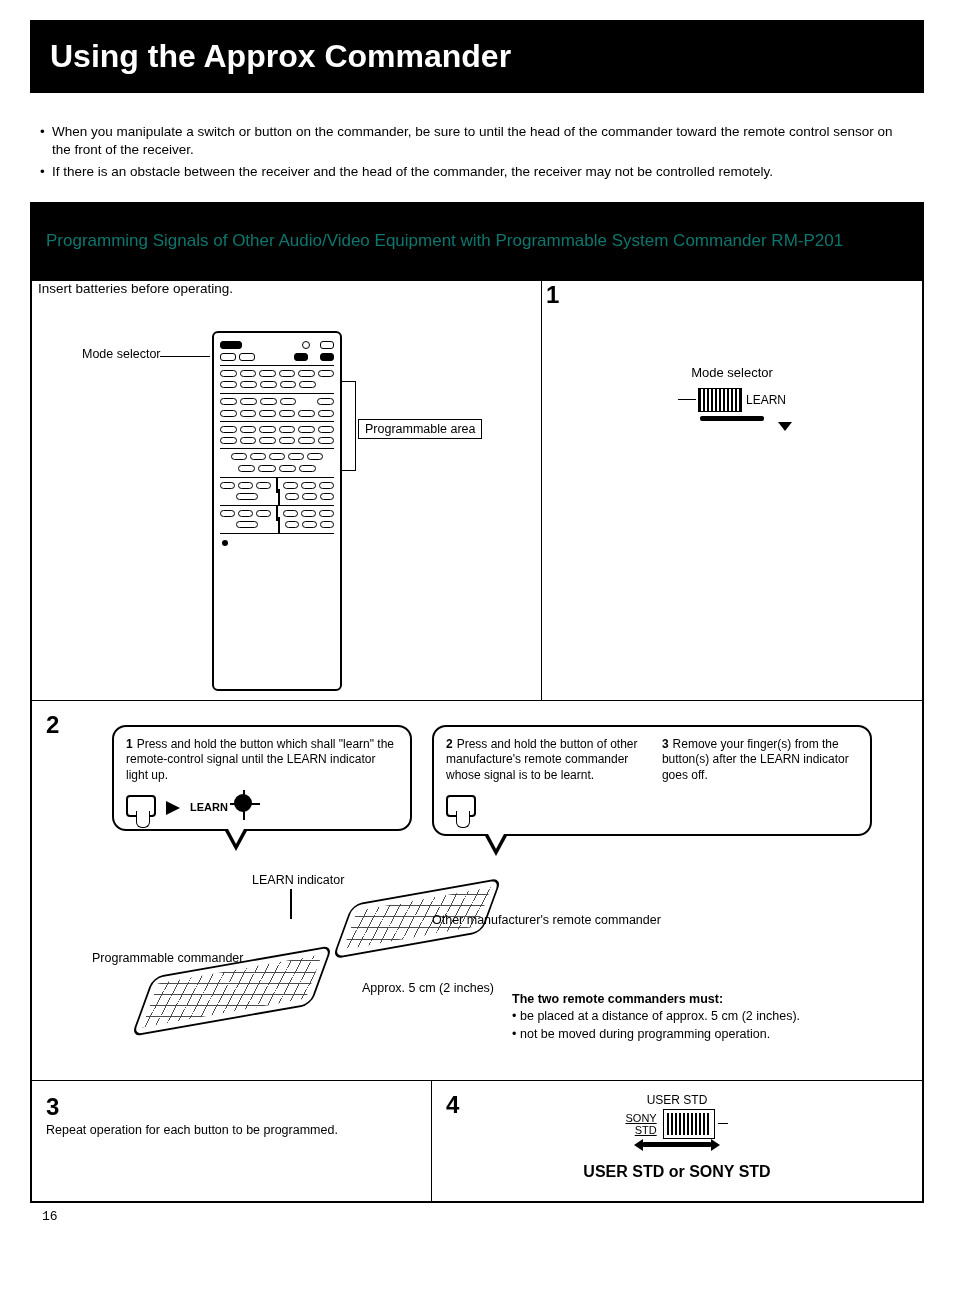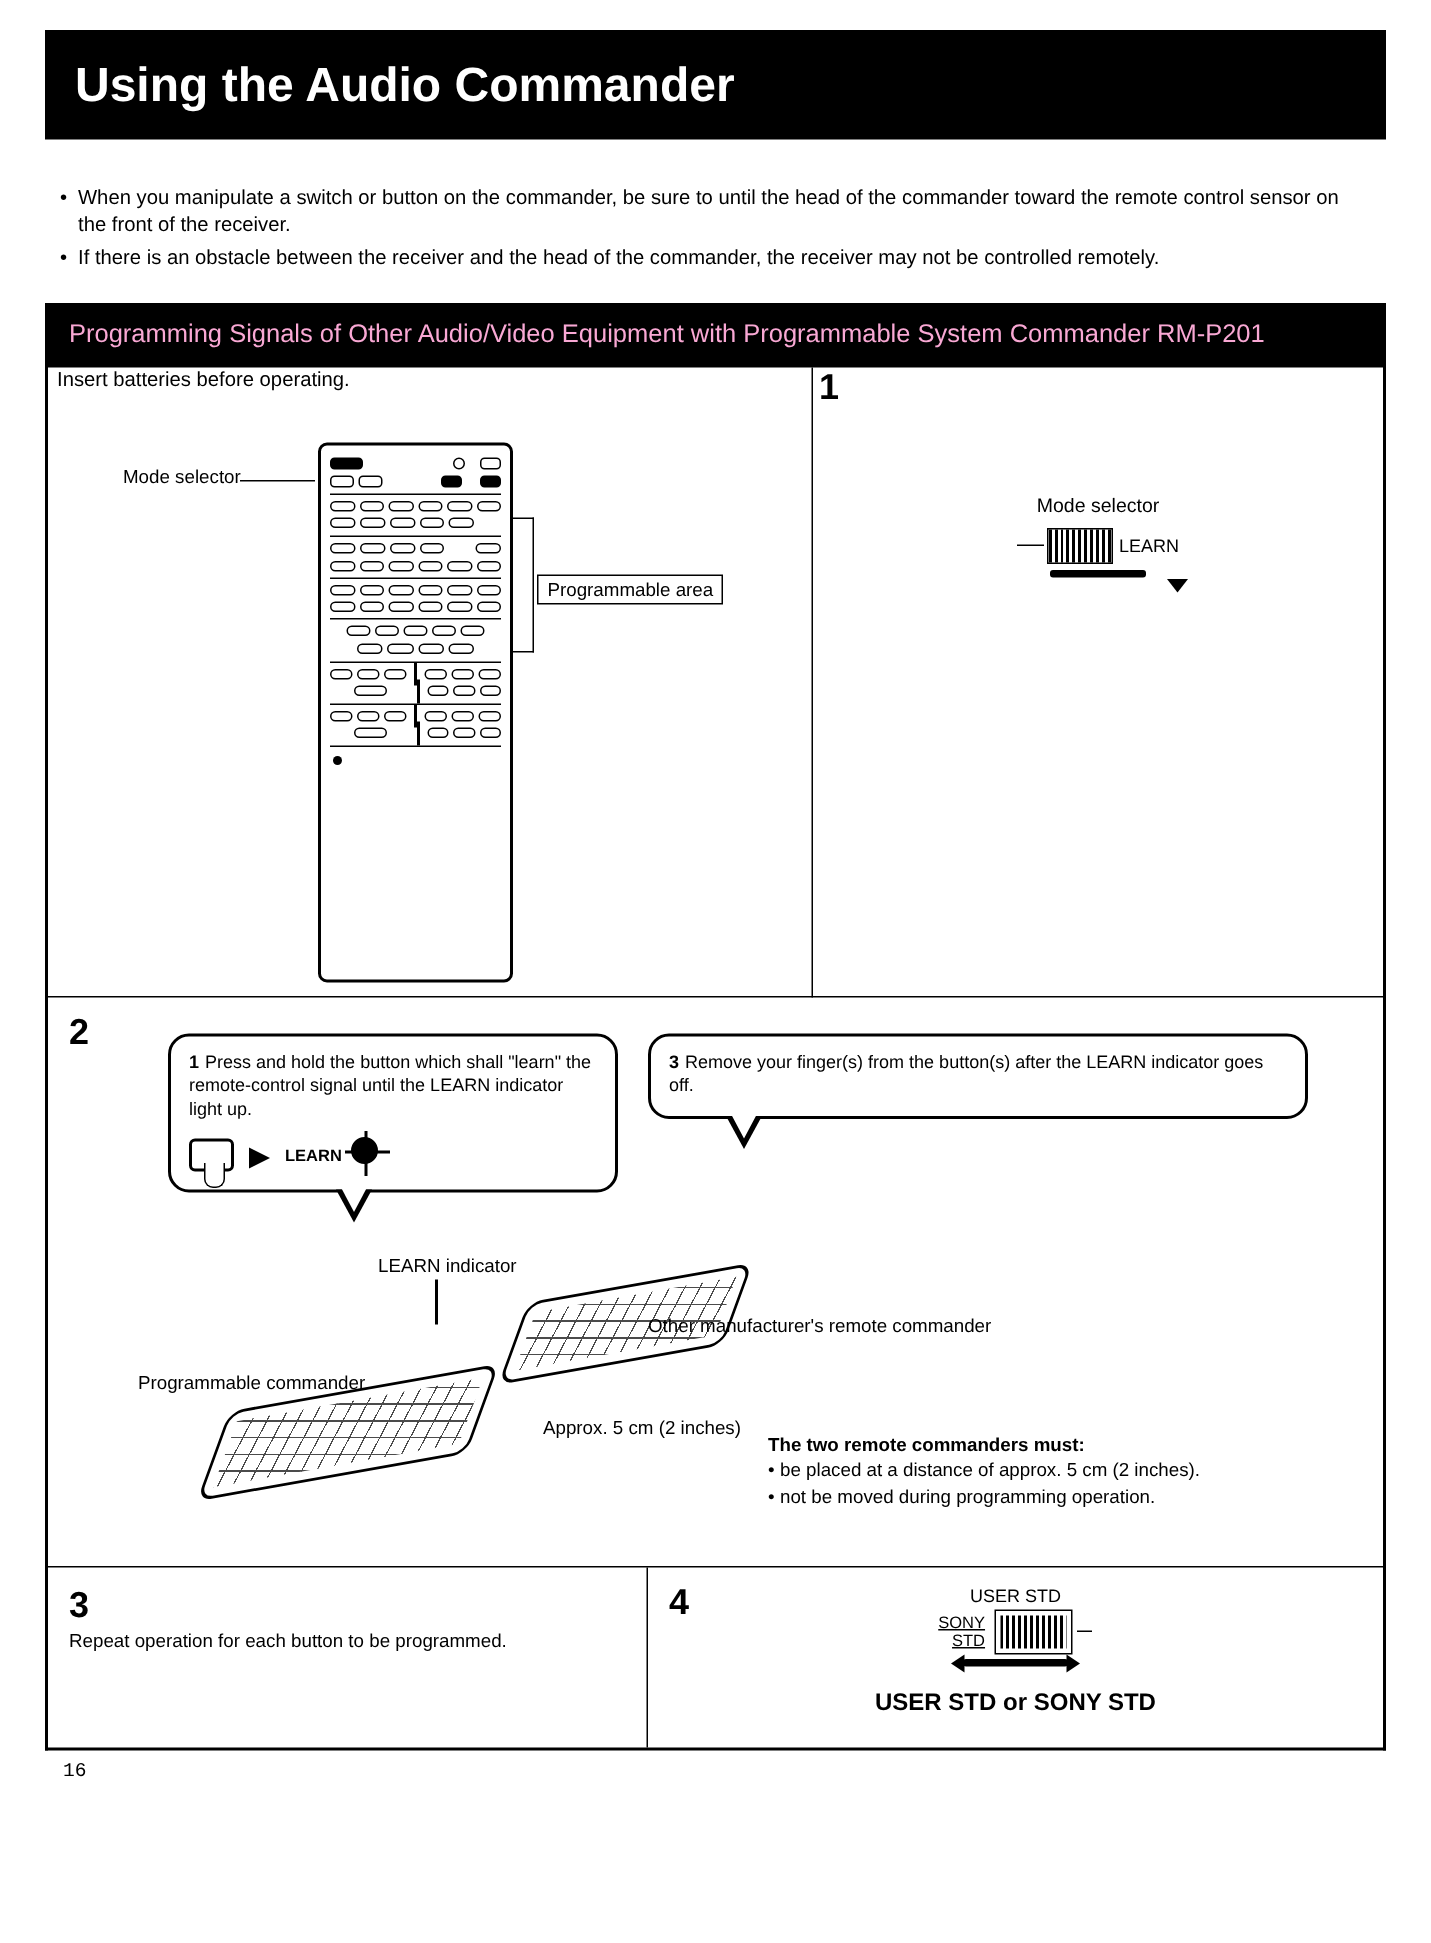--- a/index.html
+++ b/index.html
@@ -36,23 +36,23 @@
     width: 12px;
     flex: none;
   }
   .section {
     border: 2px solid #000;
     border-top: none;
     margin-top: 0;
   }
   .section-header {
     background: #000;
-    color: #f9a8d4;
+    color: #0f766e;
     font-size: 17px;
-    padding: 10px 14px;
+    padding: 28px 14px;
     line-height: 1.35;
   }
   .grid {
     display: grid;
     grid-template-columns: 510px 1fr;
     grid-template-rows: auto auto auto;
   }
   .cell {
     border-right: 1.5px solid #000;
     border-bottom: 1.5px solid #000;
@@ -275,21 +275,21 @@
     font-size: 13px;
     margin: 6px 0 0 12px;
     font-family: Liberation Mono, monospace;
   }
 </style>
 </head>
 <body>
 
 <div class="page">
 
-  <div class="title-bar">Using the Audio Commander</div>
+  <div class="title-bar">Using the Approx Commander</div>
 
   <div class="intro">
     <div class="bullet">
         <span class="dot">•</span>
         <span>When you manipulate a switch or button on the commander, be sure to until the head of the commander toward the remote control sensor on the front of the receiver.</span>
       </div>
     <div class="bullet">
         <span class="dot">•</span>
         <span>If there is an obstacle between the receiver and the head of the commander, the receiver may not be controlled remotely.</span>
       </div>
@@ -458,20 +458,23 @@
                 <span class="learn-star">LEARN</span>
                 <span class="sun"></span>
               </div>
             </div>
           </div>
           <div class="tail"></div>
         </div>
 
         <div class="callout c2">
           <div class="body">
+            <div class="txt" style="flex:1.05"><span class="num">2</span><span>Press and hold the button of other manufacture's remote commander whose signal is to be learnt.</span>
+              <div style="margin-top:6px;"><span class="press-icon"></span></div>
+            </div>
             <div class="txt" style="flex:1"><span class="num">3</span><span>Remove your finger(s) from the button(s) after the LEARN indicator goes off.</span></div>
           </div>
           <div class="tail"></div>
         </div>
 
         <div class="learn-ind">
           <span>LEARN indicator</span>
           <div class="line"></div>
         </div>
 

